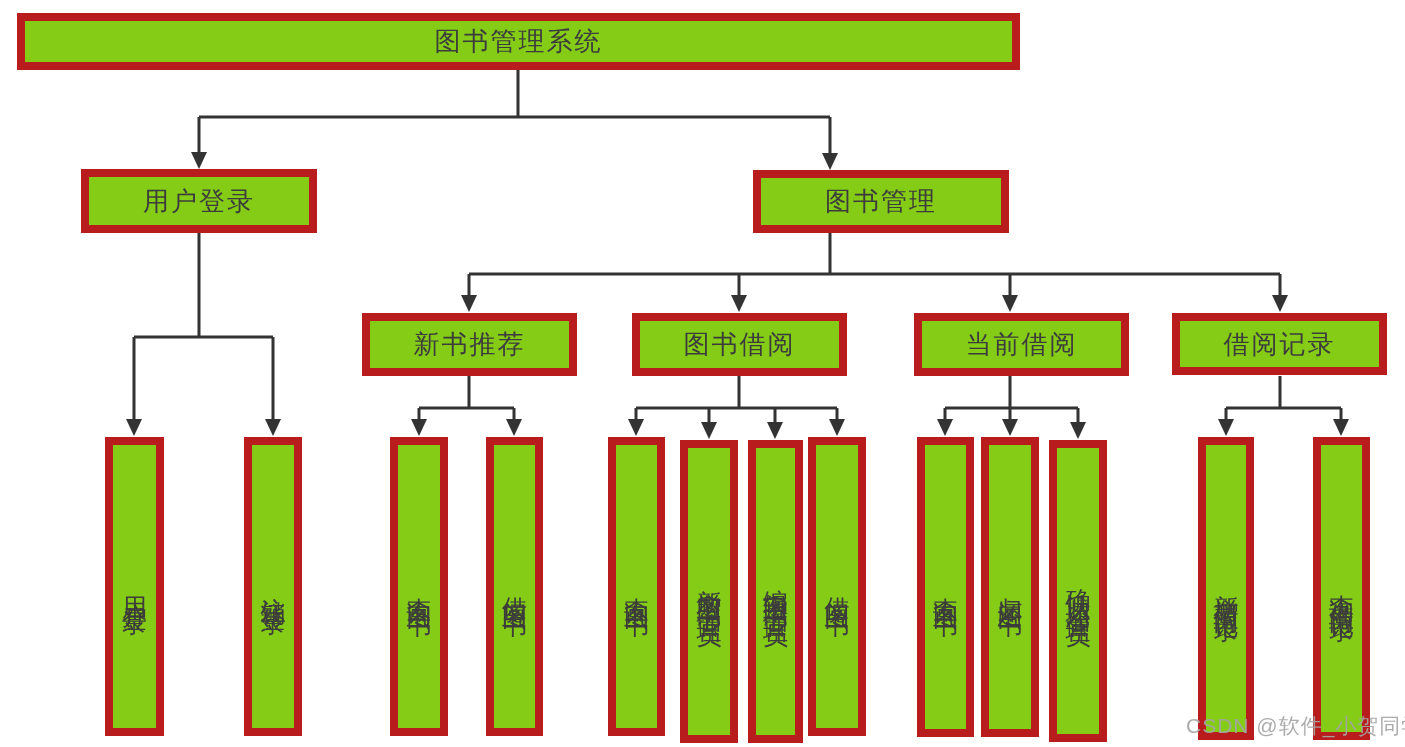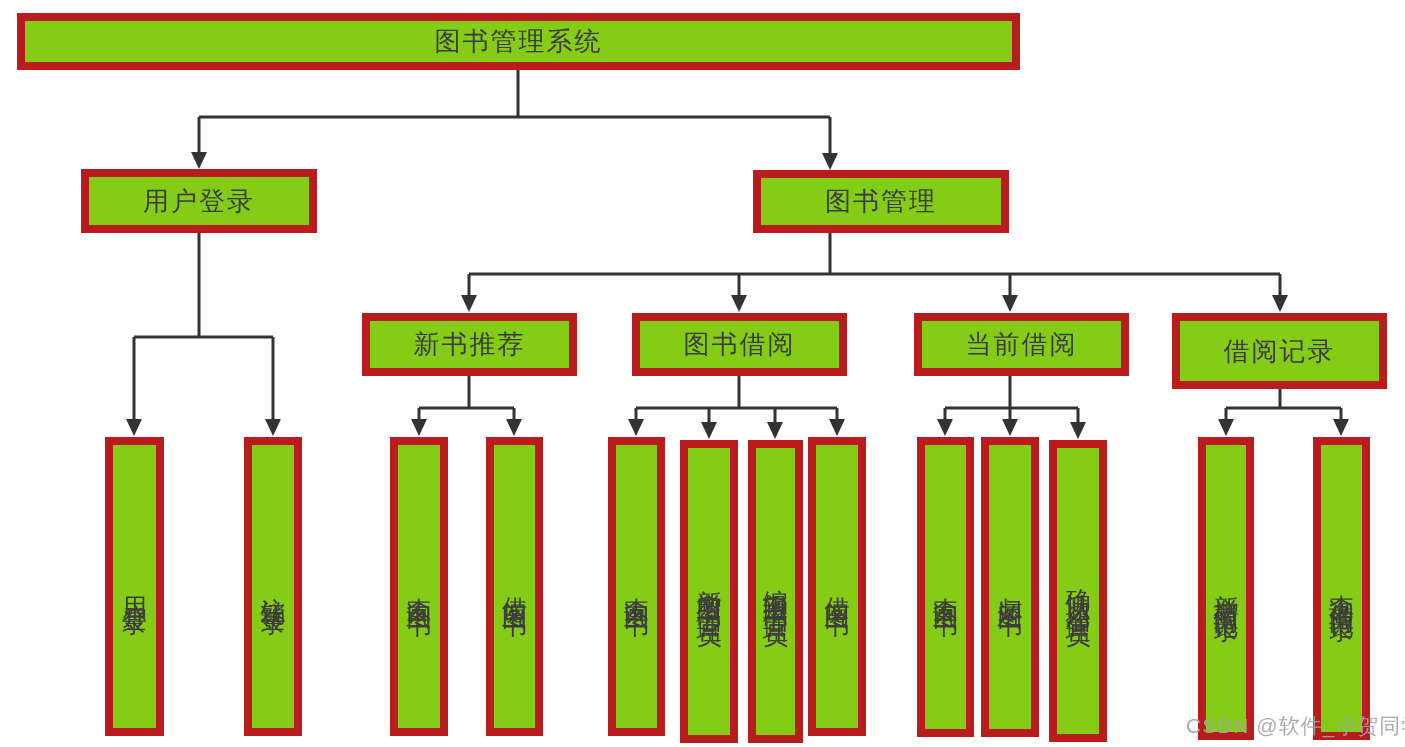--- a/index.html
+++ b/index.html
@@ -97,21 +97,21 @@
   </svg>
 
   <div class="node h" style="left:17px; top:13px; width:1003px; height:57px;">图书管理系统</div>
 
   <div class="node h" style="left:81px; top:169px; width:236px; height:64px;">用户登录</div>
   <div class="node h" style="left:712px; top:170px; width:256px; height:63px;margin-left:41px;">图书管理</div>
 
   <div class="node h" style="left:362px; top:313px; width:215px; height:63px;">新书推荐</div>
   <div class="node h" style="left:632px; top:313px; width:215px; height:63px;">图书借阅</div>
   <div class="node h" style="left:902px; top:313px; width:215px; height:63px;margin-left:12px;">当前借阅</div>
-  <div class="node h" style="left:1172px; top:313px; width:215px; height:76px;">借阅记录</div>
+  <div class="node h" style="left:1172px; top:313px; width:215px; height:62px;">借阅记录</div>
 
   <div class="node v" style="left:105px; top:437px; width:59px; height:299px;">用户登录</div>
   <div class="node v" style="left:244px; top:437px; width:58px; height:299px;">注销登录</div>
 
   <div class="node v" style="left:390px; top:437px; width:58px; height:299px;">查询图书</div>
   <div class="node v" style="left:486px; top:437px; width:57px; height:299px;">借阅图书</div>
 
   <div class="node v" style="left:608px; top:437px; width:57px; height:299px;">查询图书</div>
   <div class="node v" style="left:680px; top:440px; width:58px; height:303px;">新增图书（管理员）</div>
   <div class="node v" style="left:748px; top:440px; width:55px; height:303px;">编辑图书（管理员）</div>

